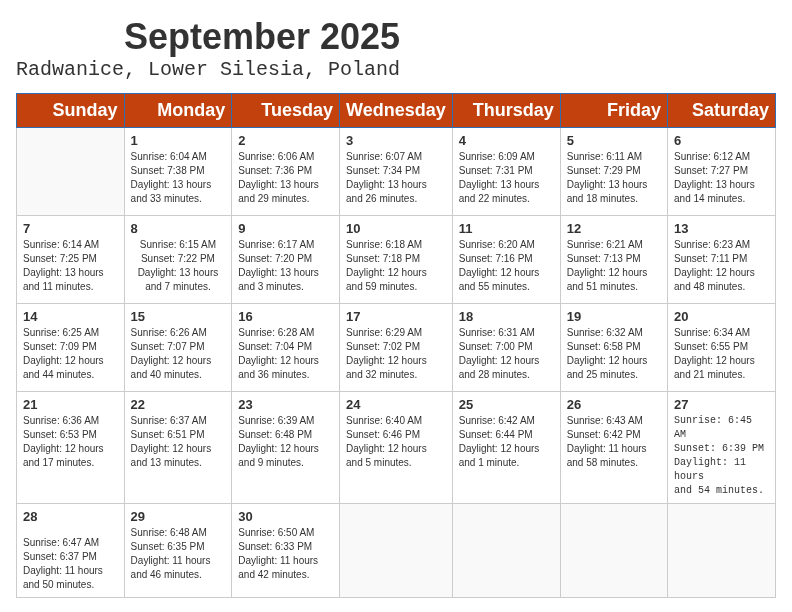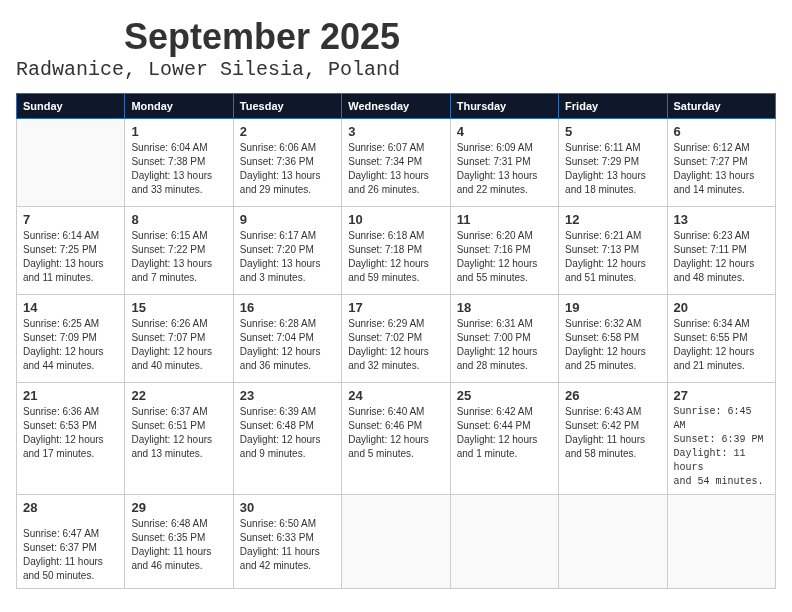--- a/index.html
+++ b/index.html
@@ -37,25 +37,25 @@
       font-size: 20px;
       color: #333;
       font-family: Liberation Mono, monospace;
     }
     table {
       width: 100%;
       border-collapse: collapse;
       border: 1px solid #ccc;
     }
     thead tr th {
-      background-color: #0f172a;
+      background-color: #c2410c;
       color: #fff;
-      font-size: 11px;
+      font-size: 18px;
       font-weight: bold;
-      text-align: left;
+      text-align: right;
       padding: 6px 6px;
       border: 1px solid #2e6db4;
     }
     tbody tr td {
       vertical-align: top;
       padding: 5px 6px;
       border: 1px solid #ccc;
       font-size: 10.5px;
       color: #333;
       width: calc(100% / 7);
@@ -150,21 +150,21 @@
       <tr>
         <td>
           <div class="day-number">7</div>
           <div class="day-info" style="white-space: pre-line;">Sunrise: 6:14 AM
 Sunset: 7:25 PM
 Daylight: 13 hours
 and 11 minutes.</div>
         </td>
         <td>
           <div class="day-number">8</div>
-          <div class="day-info" style="white-space: pre-line;">Sunrise: 6:15 AM
+          <div class="day-info" style="white-space: pre-line; text-align: center;">Sunrise: 6:15 AM
 Sunset: 7:22 PM
 Daylight: 13 hours
 and 7 minutes.</div>
         </td>
         <td>
           <div class="day-number">9</div>
           <div class="day-info" style="white-space: pre-line;">Sunrise: 6:17 AM
 Sunset: 7:20 PM
 Daylight: 13 hours
 and 3 minutes.</div>

